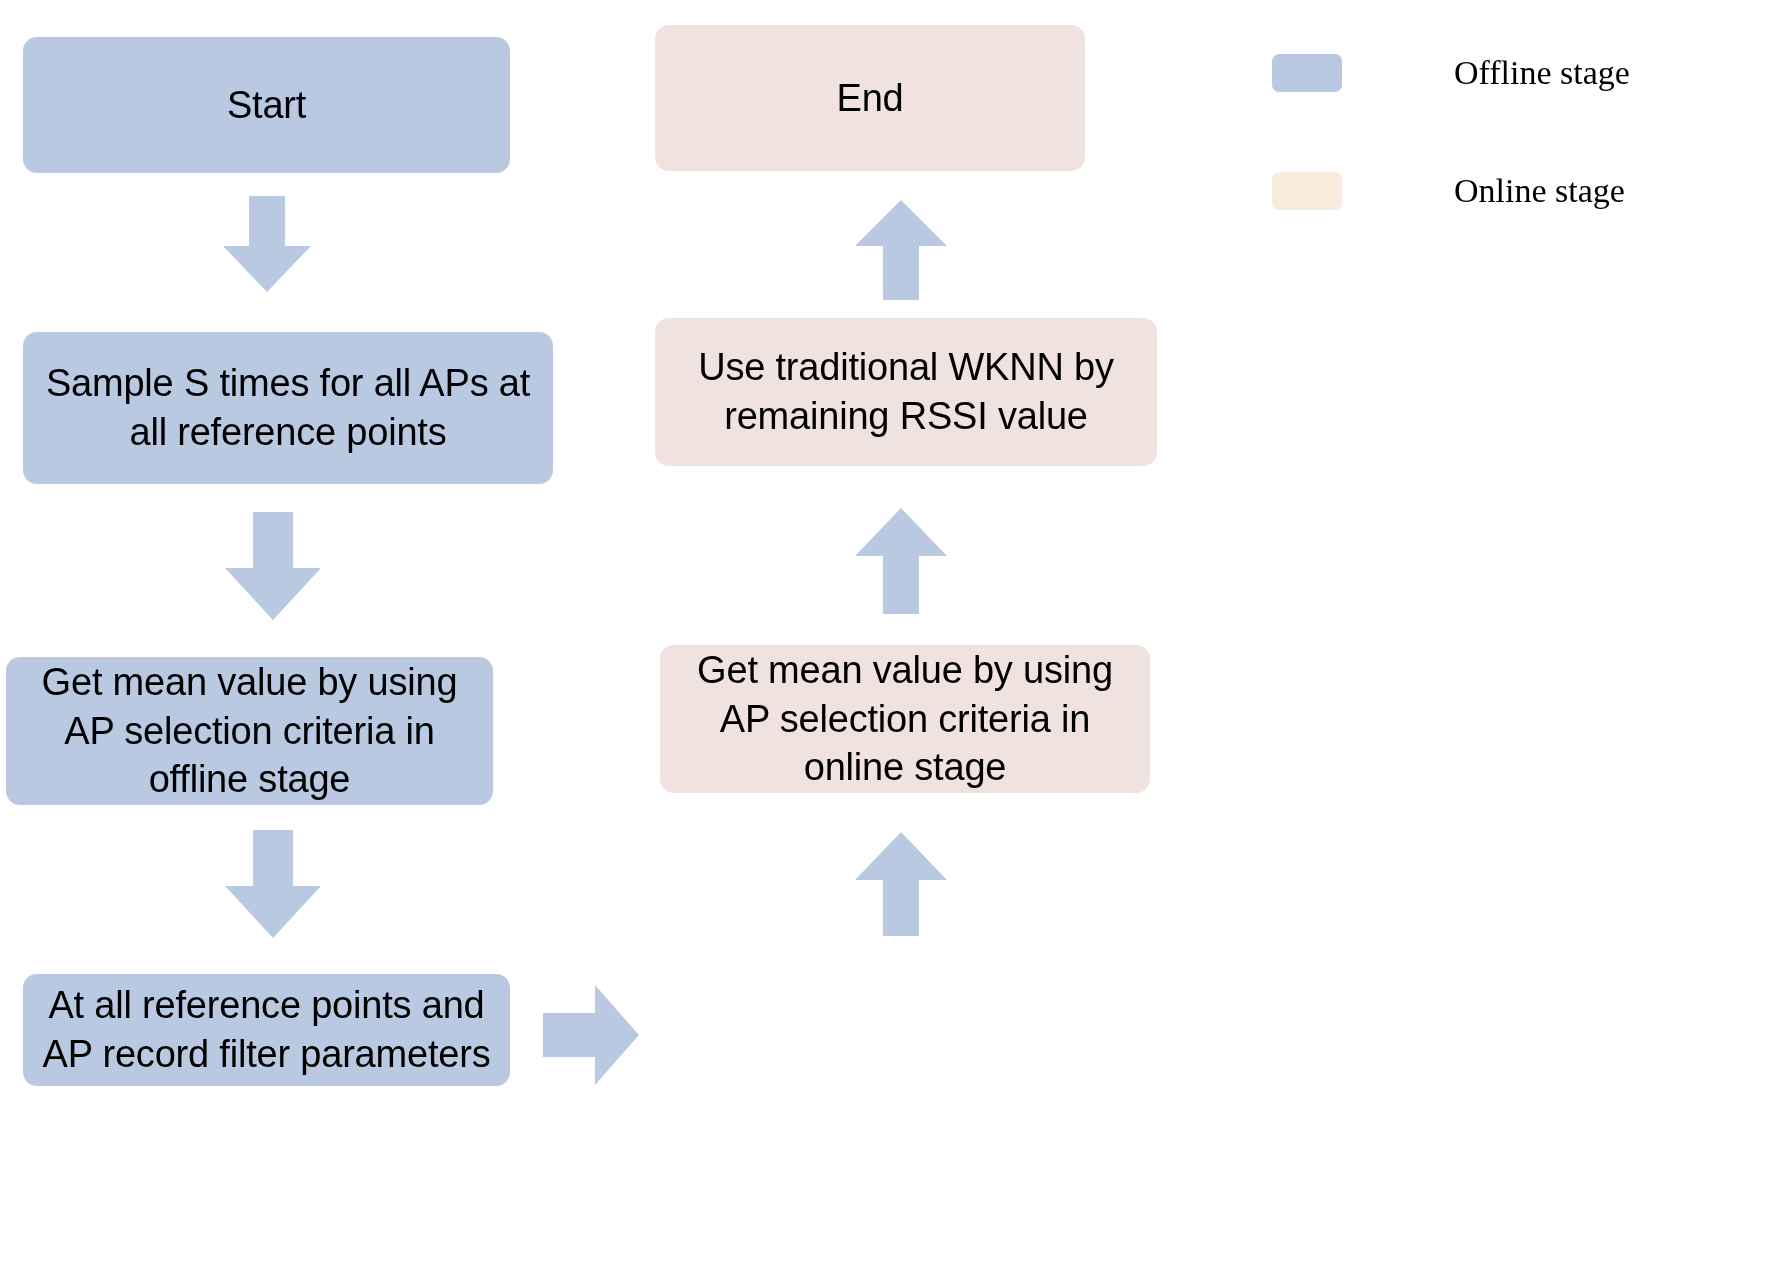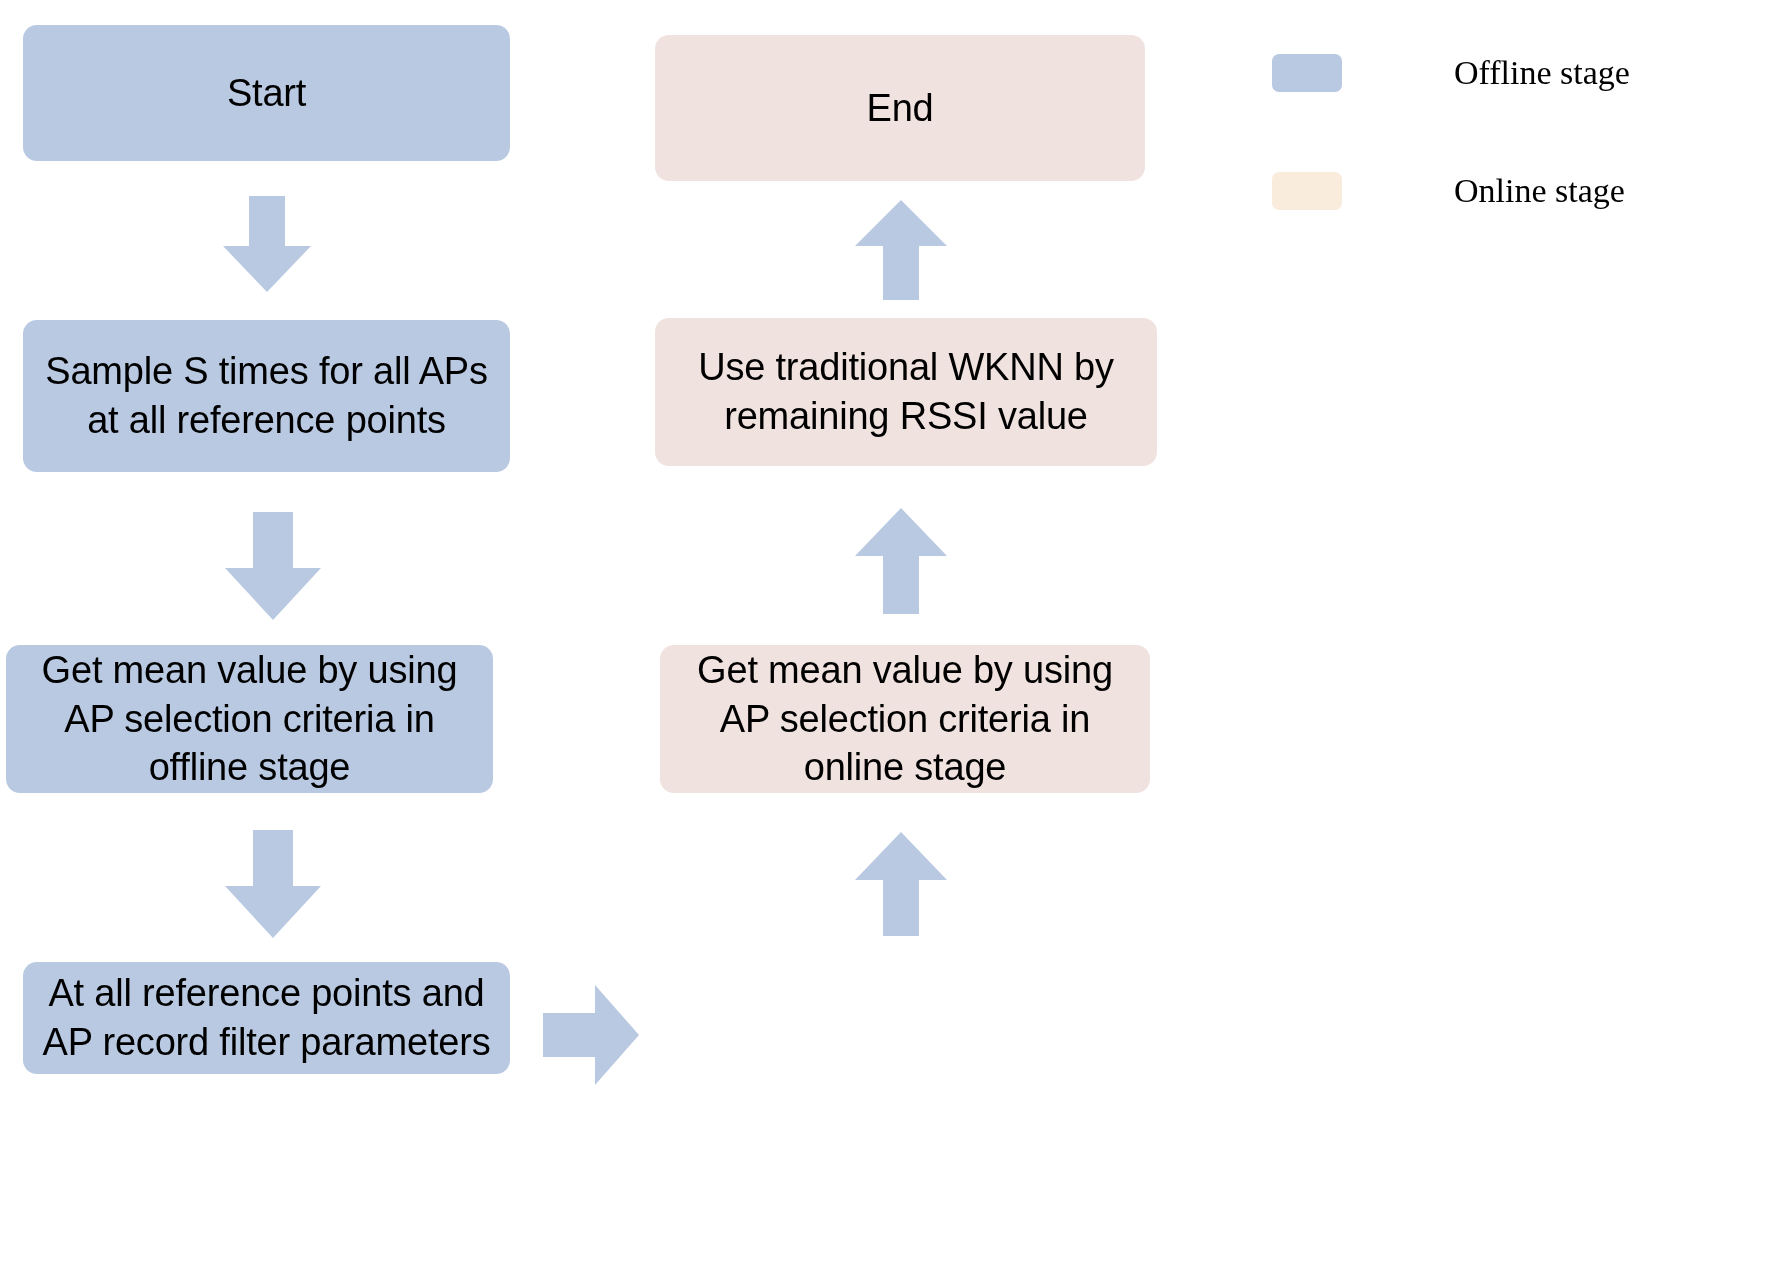--- a/index.html
+++ b/index.html
@@ -33,21 +33,21 @@
     font-family: "Liberation Sans", sans-serif;
     padding: 6px 18px;
     box-sizing: border-box;
     letter-spacing: -0.2px;
   }
   .node-text {
     display: block;
     width: 100%;
     white-space: pre-line;
   }
-  .offline { background: #b9c9e2; }
+  .offline { background: #b9c9e2; margin-top: 12px; }
   .online  { background: #f0e2df; }
 
   .arrow {
     position: absolute;
   }
   .arrow svg { display: block; }
 
   
   #legend {
     position: absolute;
@@ -85,21 +85,21 @@
   <div class="node offline" style="left:23px; top:25px; width:487px; height:136px;">
     <span class="node-text">Start</span>
   </div>
 
   <div class="arrow" style="left:223px; top:196px; width:88px; height:96px;">
     <svg width="88" height="96" viewBox="0 0 88 96" aria-hidden="true">
       <polygon points="26,0 62,0 62,50 88,50 44,96 0,50 26,50" fill="#b9c9e2"></polygon>
     </svg>
   </div>
 
-  <div class="node offline" style="left:23px; top:320px; width:487px; height:152px;text-align:center;">
+  <div class="node offline" style="left:23px; top:320px; width:530px; height:152px;text-align:center;">
     <span class="node-text">Sample S times for all APs at all reference points</span>
   </div>
 
   <div class="arrow" style="left:225px; top:512px; width:96px; height:108px;">
     <svg width="96" height="108" viewBox="0 0 96 108" aria-hidden="true">
       <polygon points="28,0 68,0 68,56 96,56 48,108 0,56 28,56" fill="#b9c9e2"></polygon>
     </svg>
   </div>
 
   <div class="node offline" style="left:6px; top:645px; width:487px; height:148px;">
@@ -115,21 +115,21 @@
   <div class="node offline" style="left:23px; top:962px; width:487px; height:112px;">
     <span class="node-text">At all reference points and AP record filter parameters</span>
   </div>
 
   <div class="arrow" style="left:543px; top:985px; width:96px; height:100px;">
     <svg width="96" height="100" viewBox="0 0 96 100" aria-hidden="true">
       <polygon points="0,28 52,28 52,0 96,50 52,100 52,72 0,72" fill="#b9c9e2"></polygon>
     </svg>
   </div>
 
-  <div class="node online" style="left:655px; top:35px; width:490px; height:146px;">
+  <div class="node online" style="left:655px; top:25px; width:430px; height:146px;">
     <span class="node-text">End</span>
   </div>
 
   <div class="arrow" style="left:855px; top:200px; width:92px; height:100px;">
     <svg width="92" height="100" viewBox="0 0 92 100" aria-hidden="true">
       <polygon points="46,0 92,46 64,46 64,100 28,100 28,46 0,46" fill="#b9c9e2"></polygon>
     </svg>
   </div>
 
   <div class="node online" style="left:655px; top:318px; width:502px; height:148px;">

